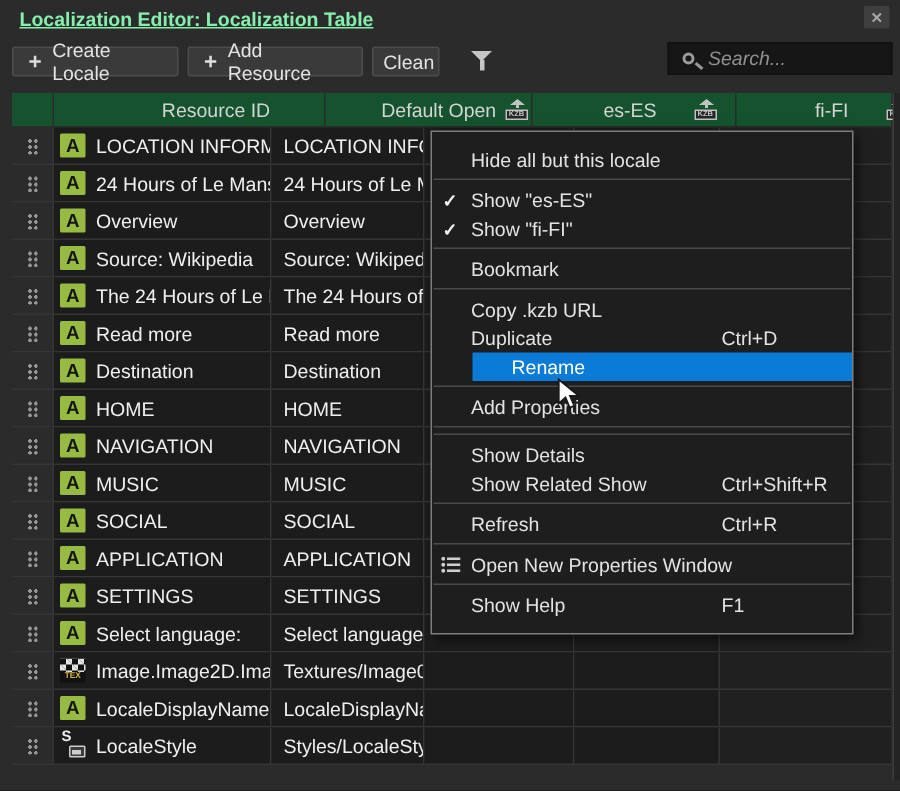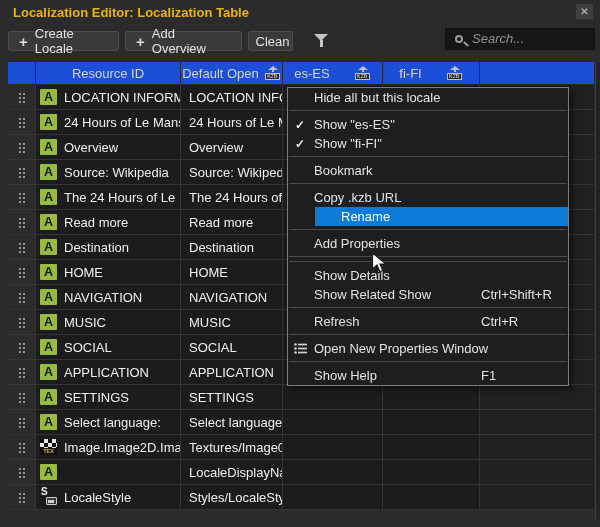--- a/index.html
+++ b/index.html
@@ -6,21 +6,21 @@
   html,body { background:#1a1a1a; }
   body { font-family:"Liberation Sans", sans-serif; }
 
   .window {
     position:relative; width:600px; height:527px;
     background:#2b2b2b; overflow:hidden; cursor:default;
     color:#e8e8e8;
   }
 
   
-  .title { position:absolute; left:13px; top:5px; font-size:13px; font-weight:bold; color:#eab308; }
+  .title { position:absolute; left:13px; top:5px; font-size:13px; font-weight:bold; color:#86efac;text-decoration:underline; }
   .close-btn { position:absolute; right:7px; top:4px; width:17px; height:15px;
     background:#3f3f3f; color:#a9a9a9; font-size:10px; font-weight:bold;
     display:flex; align-items:center; justify-content:center; border-radius:1px; }
 
   
   .tb-btn { position:absolute; top:31px; height:20px; background:#3a3a3a;
     border:1px solid #4c4c4c; border-radius:2px; color:#e3e3e3; font-size:13px;
     display:flex; align-items:center; justify-content:center; padding:0 10px; }
   .tb-btn .plus { font-size:15px; font-weight:bold; margin-right:7px; color:#dcdcdc; line-height:1; }
   #btn-create { left:8px; width:111px; }
@@ -35,21 +35,21 @@
   .search-box { position:absolute; left:445px; top:28px; width:150px; height:22px; background:#161616; border:1px solid #101010; }
   .mag { position:absolute; left:9px; top:6px; width:8px; height:8px; border:2px solid #9a9a9a; border-radius:50%; }
   .mag-handle { position:absolute; left:17px; top:14px; width:6px; height:2px; background:#9a9a9a; transform:rotate(40deg); }
   .search-input { position:absolute; left:26px; top:0; width:118px; height:18px;
     background:transparent; border:none; outline:none; color:#14b8a6; font-size:13px; font-family:"Liberation Sans",sans-serif; }
   .search-input::placeholder { color:#909090; font-style:italic; }
 
   
   .thead { position:absolute; left:8px; top:62px; width:586px; height:23px;
     display:grid; grid-template-columns:28px 145px 102px 100px 97px 1fr;
-    background:#1d4ed8; border-bottom:1px solid #2a2a2a; }
+    background:#14532d; border-bottom:1px solid #2a2a2a;gap:36px; }
   .th { display:flex; align-items:center; justify-content:center; font-size:13px; color:#d4d4d4;
     border-right:1px solid #2b2b2b; overflow:hidden; white-space:nowrap; }
   .th:last-child { border-right:none; }
   .th.gap-s { gap:5px; } .th.gap-l { gap:24px; }
 
   .kzb { position:relative; width:17px; height:14px; display:inline-block; flex:none; }
   .kzb i { position:absolute; font-style:normal; }
   .kzb-arrow { top:0; left:4px; width:0; height:0;
     border-left:5px solid transparent; border-right:5px solid transparent; border-bottom:4px solid #c2c2c2; }
   .kzb-stem { top:3px; left:8px; width:2px; height:3px; background:#c2c2c2; }
@@ -82,21 +82,21 @@
   .icon-style .s { position:absolute; top:-3px; left:1px; font-size:10px; font-weight:bold; color:#ededed; }
   .icon-style .box { position:absolute; bottom:0; right:0; width:11px; height:8px;
     border:1px solid #cdcdcd; border-radius:1px; background:#3c3c3c; }
   .icon-style .box::after { content:""; position:absolute; left:1px; top:1.5px; width:6px; height:3px; background:#cdcdcd; }
 
   .right-line { position:absolute; left:595px; top:62px; width:1px; height:458px; background:#3c3c3c; }
   .right-gutter { position:absolute; left:596px; top:62px; width:4px; height:458px; background:#242424; }
 
   
   .menu { position:absolute; left:287px; top:87px; width:282px;
-    background:#1e1e1e; border:1px solid #7d7d7d; padding:0 0;
+    background:#1e1e1e; border:1px solid #7d7d7d; padding:9px 0;
     box-shadow:3px 3px 7px rgba(0,0,0,0.55); }
   .mi { position:relative; height:19px; display:flex; align-items:center;
     padding-left:26px; font-size:13px; color:#e3e3e3; }
   .mi.hl { color:#ffffff;margin-left:27px; }
   .mi-check { position:absolute; left:7px; top:0; height:19px; display:flex; align-items:center;
     font-size:12px; font-weight:bold; color:#f0f0f0; }
   .mi-icon { position:absolute; left:6px; top:0; height:19px; display:flex; align-items:center; }
   .mi-shortcut { position:absolute; left:193px; top:0; height:19px; display:flex; align-items:center; }
   .msep { height:1px; background:#4a4a4a; margin:3px 1px 4px 1px; }
 
@@ -111,21 +111,21 @@
   <div class="close-btn">
     <span>✕</span>
   </div>
 
   <div class="tb-btn" id="btn-create">
     <span class="plus">+</span>
     <span>Create Locale</span>
   </div>
   <div class="tb-btn" id="btn-add">
     <span class="plus">+</span>
-    <span>Add Overview</span>
+    <span>Add Resource</span>
   </div>
   <div class="tb-btn" id="btn-clean">
     <span>Clean</span>
   </div>
   <div class="filter">
     <i class="funnel-top"></i>
       <i class="funnel-stem"></i>
   </div>
   <div class="search-box">
     <span class="mag"></span>
@@ -408,20 +408,21 @@
     <div class="cell"></div>
     <div class="cell"></div>
   </div>
 
   <div class="row">
     <div class="cell handle-cell">
       <span class="dots"></span>
     </div>
     <div class="cell id-cell">
       <span class="ricon icon-text">A</span>
+      <span class="rid-text">LocaleDisplayName</span>
     </div>
     <div class="cell val-cell">
       <span class="val-text">LocaleDisplayNam</span>
     </div>
     <div class="cell"></div>
     <div class="cell"></div>
     <div class="cell"></div>
   </div>
 
   <div class="row">
@@ -477,20 +478,26 @@
   </div>
 <div class="msep"></div>
 
   <div class="mi">
     <span class="mi-check"></span>
     <span class="mi-icon"></span>
     <span class="mi-label">Copy .kzb URL</span>
     <span class="mi-shortcut"></span>
   </div>
 
+  <div class="mi">
+    <span class="mi-check"></span>
+    <span class="mi-icon"></span>
+    <span class="mi-label">Duplicate</span>
+    <span class="mi-shortcut">Ctrl+D</span>
+  </div>
 
   <div class="mi hl" style="background: rgb(11, 123, 216);">
     <span class="mi-check"></span>
     <span class="mi-icon"></span>
     <span class="mi-label">Rename</span>
     <span class="mi-shortcut"></span>
   </div>
 
 <div class="msep"></div>
   <div class="mi">

